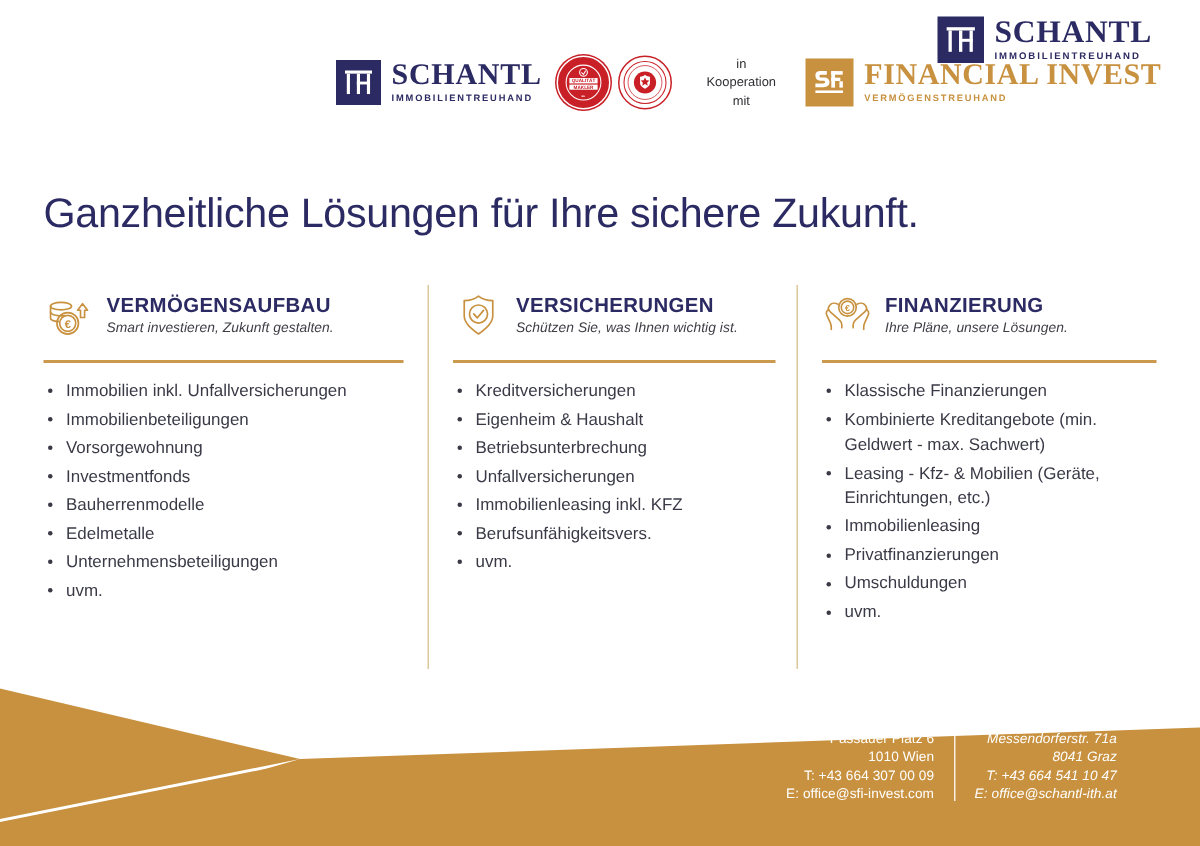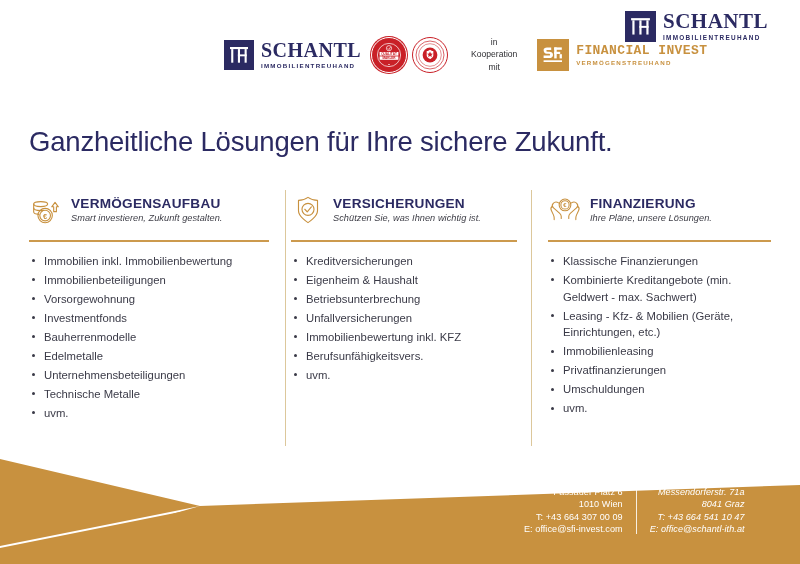--- a/index.html
+++ b/index.html
@@ -115,23 +115,23 @@
     width: 32px; height: 32px;
     background: #C8913F;
     display: flex;
     align-items: center;
     justify-content: center;
     flex: none;
   }
   .sfi-mark svg { display: block; }
   .sfi-words { margin-left: 7px; line-height: 1; }
   .sfi-name {
-    font-family: Liberation Mono, monospace;
+    font-family: Liberation Serif, serif;
     font-weight: bold;
-    font-size: 13px;
+    font-size: 20px;
     color: #C8913F;
     letter-spacing: 0.4px;
   }
   .sfi-sub {
     font-size: 6.2px;
     font-weight: bold;
     letter-spacing: 1.2px;
     color: #C8913F;
     margin-top: 3px;
   }
@@ -166,21 +166,21 @@
     left: 29px;
     top: 188px;
     width: 742px;
     display: flex;
   }
   .col {
     position: relative;
     box-sizing: border-box;
   }
   .col-0 { width: 256px; padding-right: 16px; }
-  .col-1 { width: 246px; padding-left: 6px; padding-right: 14px; }
+  .col-1 { width: 246px; padding-left: 17px; padding-right: 14px; }
   .col-2 { width: 240px; padding-left: 17px; }
 
   .col-divider {
     position: absolute;
     left: 0;
     top: 2px;
     width: 1px;
     height: 256px;
     background: #DCC79B;
   }
@@ -393,28 +393,27 @@
             <text x="15.6" y="25.6" font-family="Liberation Sans, sans-serif" font-size="7.6" font-weight="bold" fill="#C8913F" text-anchor="middle">€</text>
           </svg>
         </div>
         <div class="col-titles">
           <div class="col-title">VERMÖGENSAUFBAU</div>
           <div class="col-tagline">Smart investieren, Zukunft gestalten.</div>
         </div>
       </div>
       <div class="col-rule"></div>
       <ul class="items">
-        <li>Immobilien inkl. Immobilienbewertung</li>
+        <li>Immobilien inkl. Unfallversicherungen</li>
         <li>Immobilienbeteiligungen</li>
         <li>Vorsorgewohnung</li>
         <li>Investmentfonds</li>
         <li>Bauherrenmodelle</li>
         <li>Edelmetalle</li>
         <li>Unternehmensbeteiligungen</li>
-        <li>Technische Metalle</li>
         <li>uvm.</li>
       </ul>
     </div>
 
     <div class="col col-1">
       <div class="col-divider"></div>
       <div class="col-head">
         <div class="col-icon">
           <svg width="32" height="32" viewBox="0 0 34 34" aria-hidden="true">
             <g fill="none" stroke="#C8913F" stroke-width="1.2" stroke-linejoin="round" stroke-linecap="round">
@@ -428,21 +427,21 @@
           <div class="col-title">VERSICHERUNGEN</div>
           <div class="col-tagline">Schützen Sie, was Ihnen wichtig ist.</div>
         </div>
       </div>
       <div class="col-rule"></div>
       <ul class="items">
         <li>Kreditversicherungen</li>
         <li>Eigenheim &amp; Haushalt</li>
         <li>Betriebsunterbrechung</li>
         <li>Unfallversicherungen</li>
-        <li>Immobilienbewertung inkl. KFZ</li>
+        <li>Immobilienleasing inkl. KFZ</li>
         <li>Berufsunfähigkeitsvers.</li>
         <li>uvm.</li>
       </ul>
     </div>
 
     <div class="col col-2">
       <div class="col-divider"></div>
       <div class="col-head">
         <div class="col-icon">
           <svg width="34" height="32" viewBox="0 0 36 34" aria-hidden="true">

